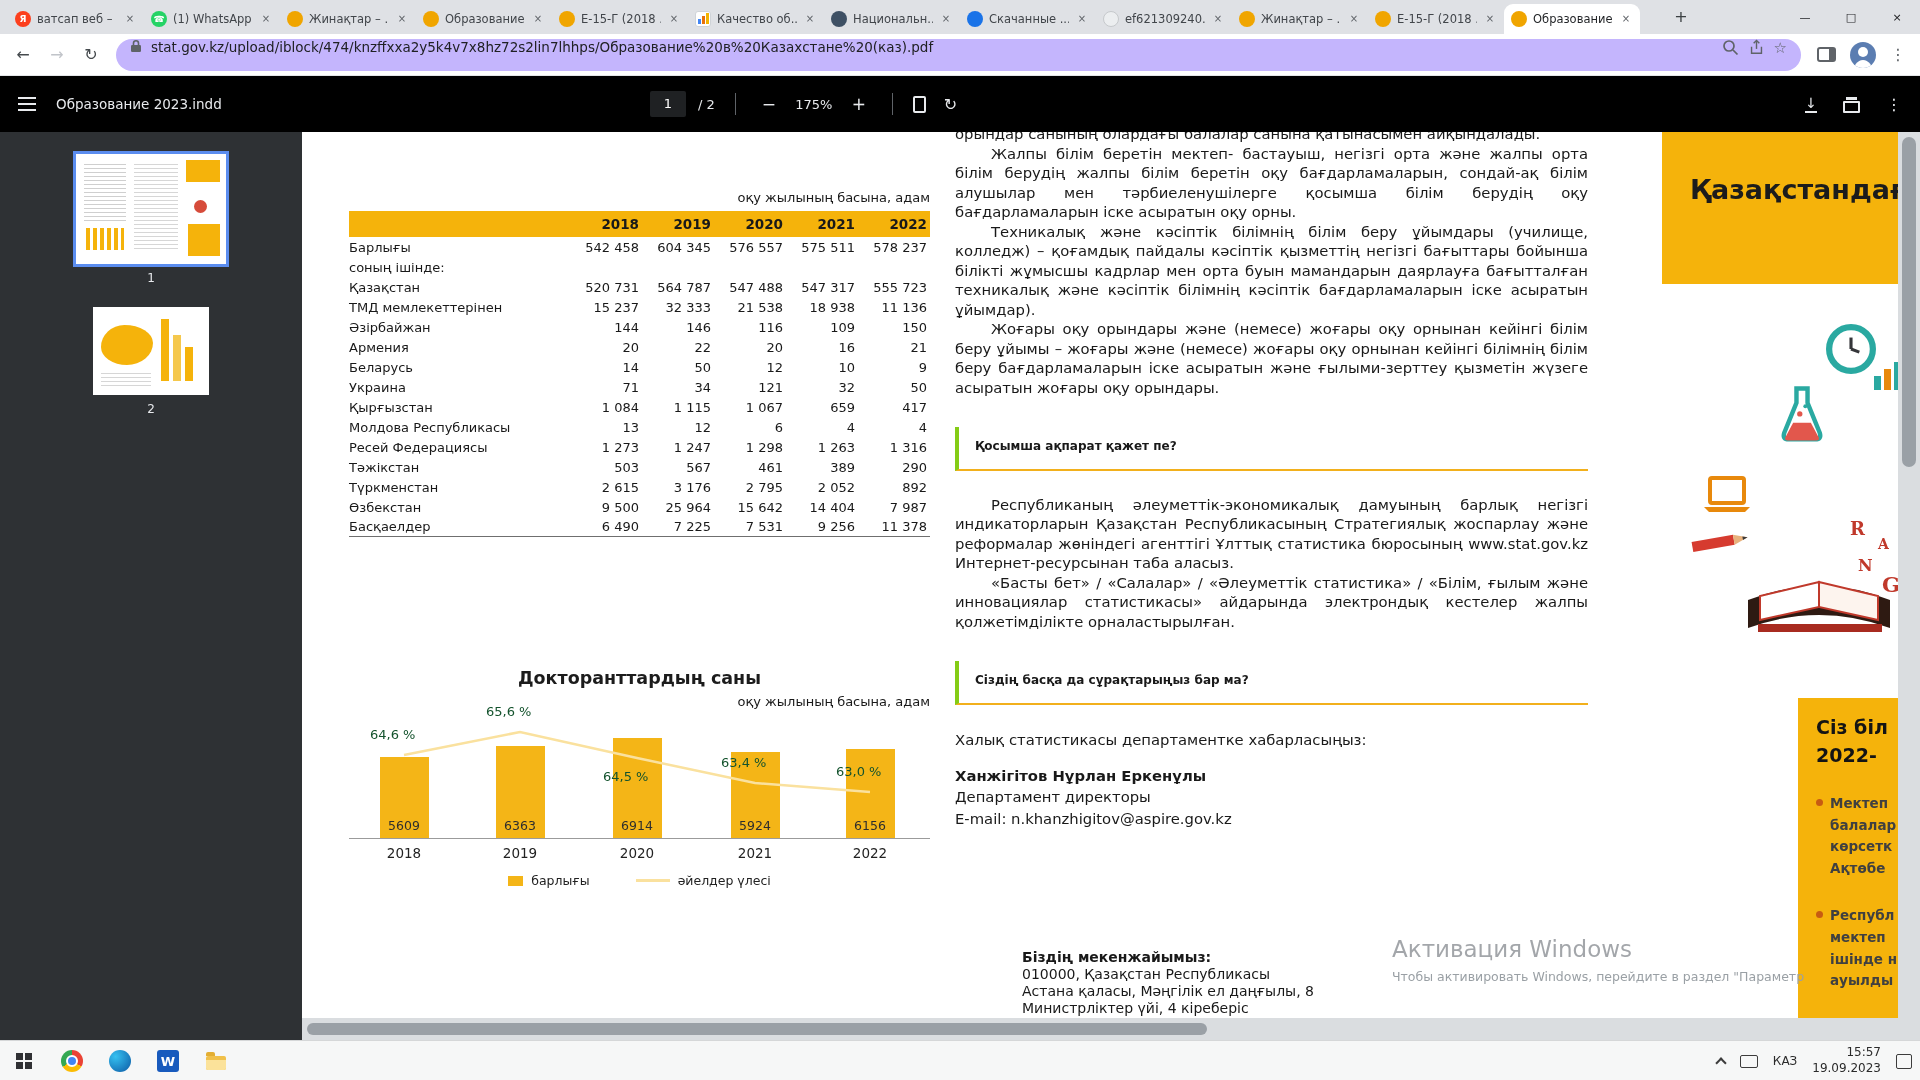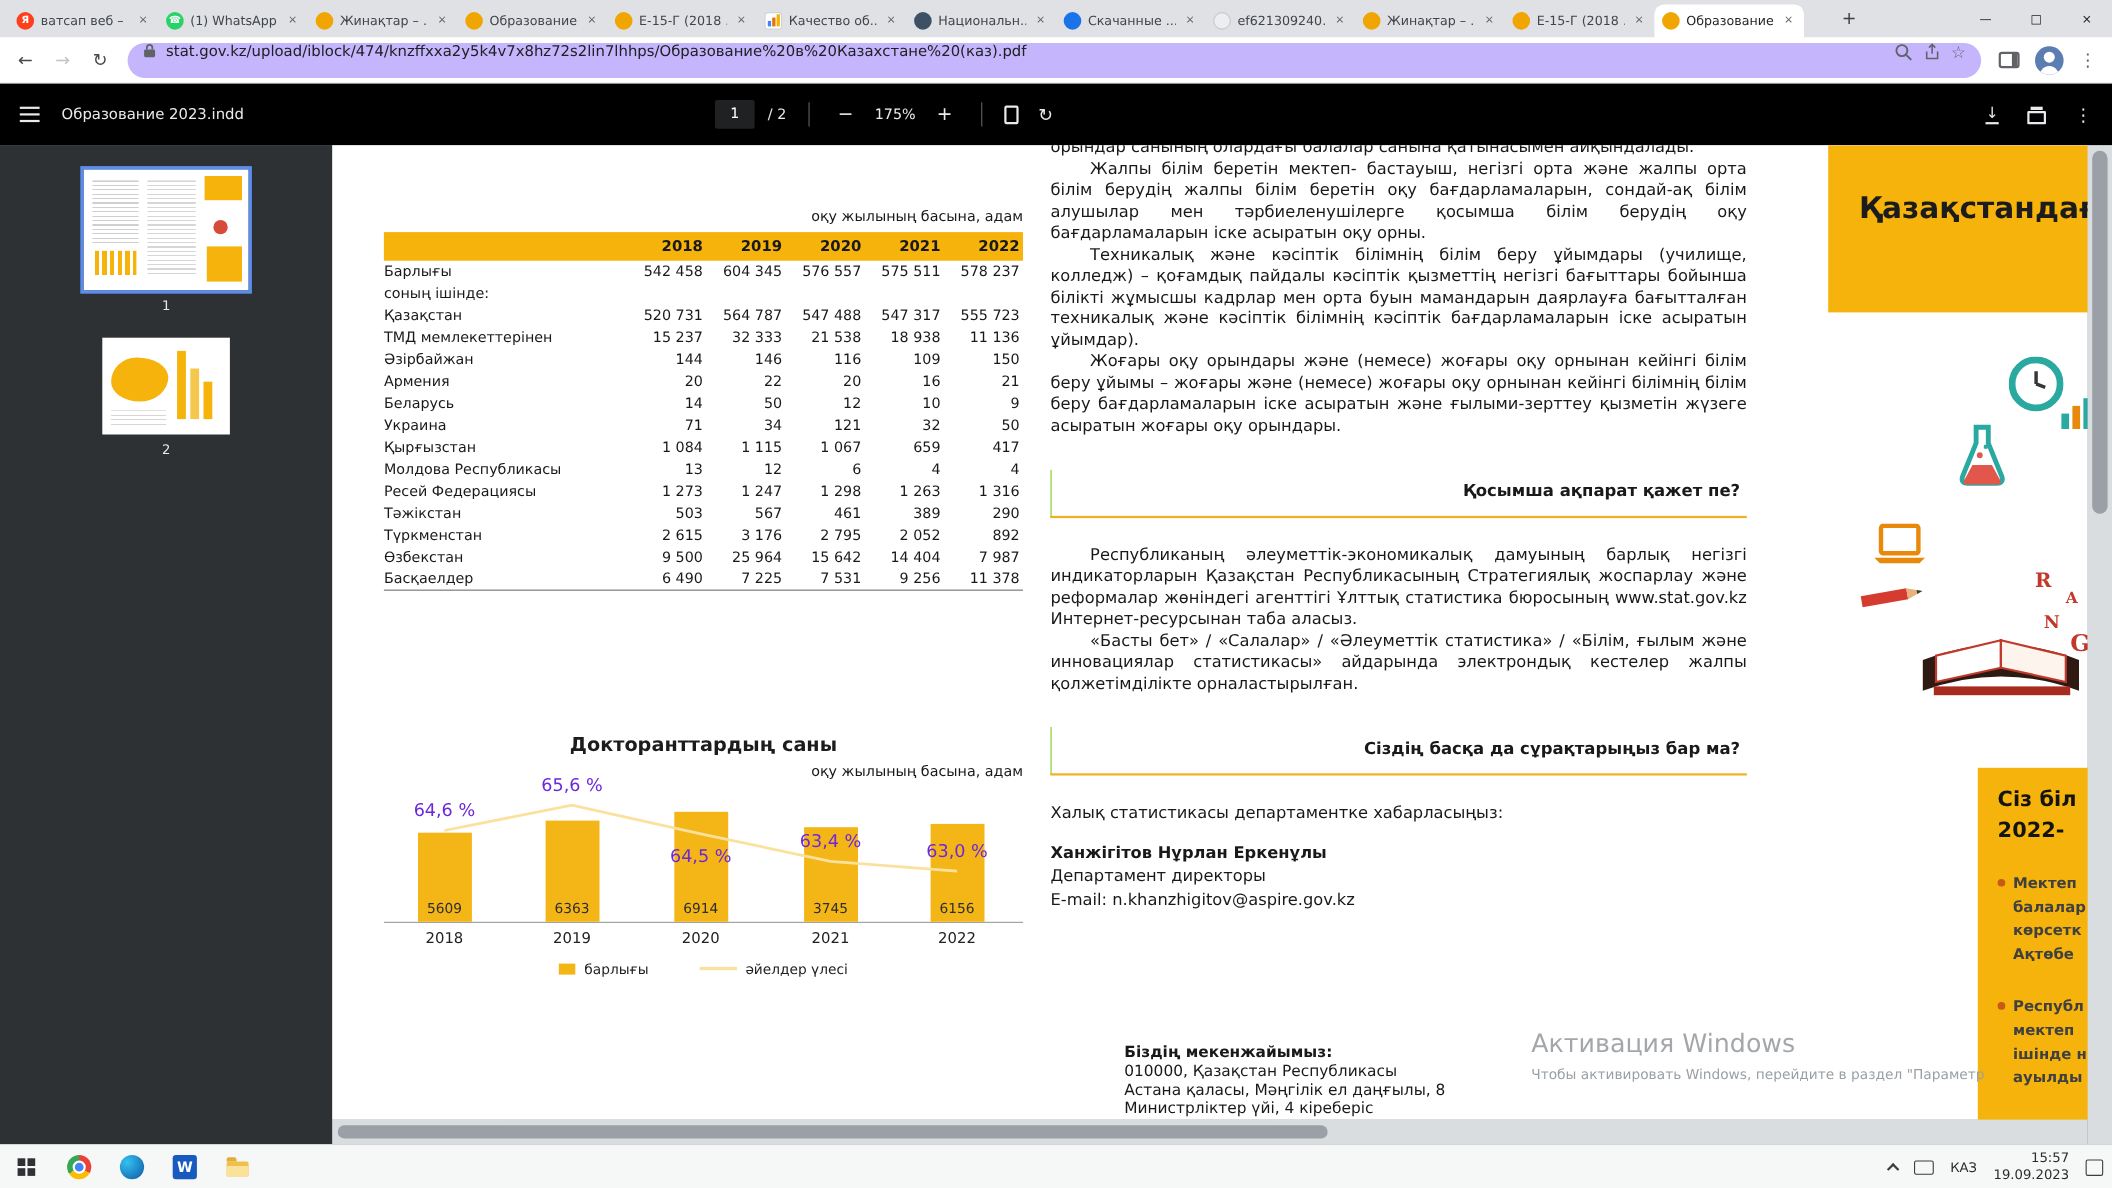--- a/index.html
+++ b/index.html
@@ -85,33 +85,33 @@
   .trow .tlabel { width:221px; }
   .trow .tval { width:72px; text-align:right; padding-right:3px; }
 
   
   .doc-chart { position:absolute; left:47px; top:536px; width:581px; color:#191919; }
   .ch-title { font-size:17.5px; font-weight:bold; text-align:center; color:#1c1c1c; }
   .ch-sub { text-align:right; font-size:13px; margin-top:6px; }
   .plot { position:relative; height:123px; margin-top:7px; border-bottom:1px solid #9b9b9b; overflow:visible; }
   .bar { position:absolute; bottom:0; width:49px; background:#F4B517; }
   .val-label { position:absolute; bottom:5px; width:72px; text-align:center; font-size:12.5px; color:#2e2e2e; }
-  .pct { position:absolute; width:68px; text-align:center; font-size:16px; color:#6d28d9; }
+  .pct { position:absolute; width:68px; font-size:13px; color:#14532d; }
   .year { position:absolute; width:60px; text-align:center; font-size:13.5px; color:#222; }
   .plot svg { position:absolute; left:0; top:0; overflow:visible; }
   .legend { display:flex; justify-content:center; gap:46px; margin-top:34px; font-size:12.5px; align-items:center; color:#222; }
   .leg-item { display:flex; align-items:center; gap:8px; }
   .sw-bar { width:15px; height:10px; background:#F4B517; display:inline-block; }
   .sw-line { width:34px; height:3px; background:#FAE19E; display:inline-block; }
 
   
   .articles { position:absolute; left:653px; top:-8px; width:633px; font-size:14.8px; line-height:19.5px; color:#191919; }
   .articles p { text-align:justify; }
   .articles .ind { text-indent:36px; }
-  .hl-box { margin:30px 0 24px; padding:10px 6px 12px 16px; border-left:1px solid #84cc16; border-bottom:2px solid #F2B01C; font-weight:bold; font-size:15px;text-align:right; }
+  .hl-box { margin:30px 0 24px; padding:10px 6px 12px 16px; border-left:4px solid #84cc16; border-bottom:2px solid #F2B01C; font-weight:bold; font-size:12px; }
   .contact { margin-top:16px; }
   .contact div { line-height:1.45; }
   .contact .cname { font-weight:bold; margin-top:15px; }
 
   .address { position:absolute; left:720px; top:817px; width:420px; font-size:14px; line-height:17px; color:#191919; }
   .address .a-title { font-weight:bold; }
 
   
   .band { position:absolute; left:1360px; top:0; width:236px; height:152px; background:#F5B30B; }
   .band-title { position:absolute; left:28px; top:42px; font-size:27px; font-weight:bold; color:#1c1c1c; white-space:nowrap; }
@@ -449,21 +449,21 @@
             </svg>
             <div class="val-label" style="left: 19px;">5609</div>
             <div class="pct" style="left: 21px; top: 11px;">64,6 %</div>
             <div class="year" style="left: 25px; top: 129px;">2018</div>
             <div class="val-label" style="left: 135px;">6363</div>
             <div class="pct" style="left: 137px; top: -12px;">65,6 %</div>
             <div class="year" style="left: 141px; top: 129px;">2019</div>
             <div class="val-label" style="left: 252px;">6914</div>
             <div class="pct" style="left: 254px; top: 14px; margin-top: 39px;">64,5 %</div>
             <div class="year" style="left: 258px; top: 129px;">2020</div>
-            <div class="val-label" style="left: 370px;">3745</div>
+            <div class="val-label" style="left: 370px;">5924</div>
             <div class="pct" style="left: 372px; top: 39px;">63,4 %</div>
             <div class="year" style="left: 376px; top: 129px;">2021</div>
             <div class="val-label" style="left: 485px;">6156</div>
             <div class="pct" style="left: 487px; top: 48px;">63,0 %</div>
             <div class="year" style="left: 491px; top: 129px;">2022</div>
           </div>
         <div class="legend">
             <div class="leg-item">
               <span class="sw-bar"></span>
               <span>барлығы</span>

